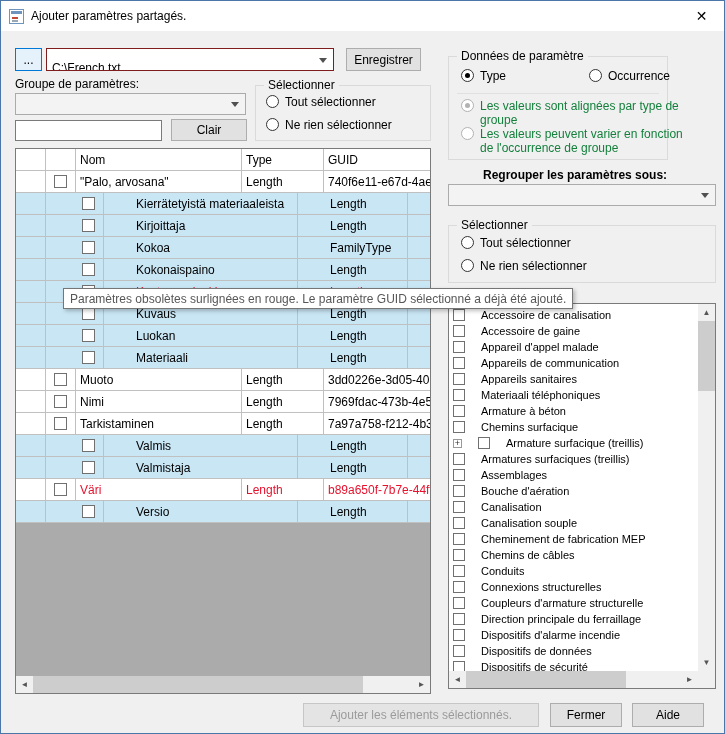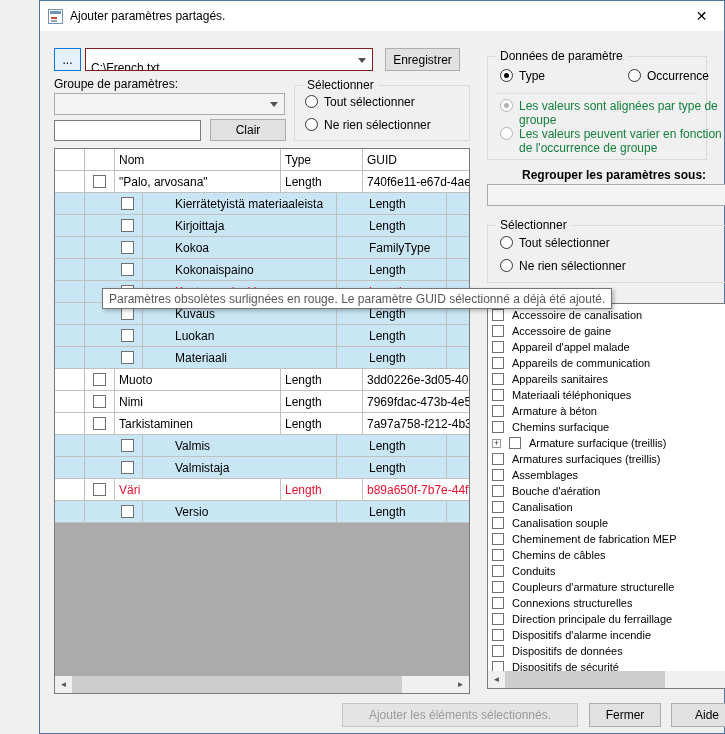--- a/index.html
+++ b/index.html
@@ -1,21 +1,21 @@
 <!DOCTYPE html>
 <html style="--sel-blue: #c9e6f5; --obs-red: #e8112d;"><head>
 <meta charset="utf-8">
 <style>
   html,body{margin:0;padding:0;}
   body{
     width:725px;height:734px;position:relative;
     font-family:"Liberation Sans","DejaVu Sans",sans-serif;
     font-size:12px;color:#000;background:#f0f0f0;overflow:hidden;
   }
-  .dialog{position:absolute;inset:0;background:#f0f0f0;border:1px solid #4a76a8;box-sizing:border-box;margin-left:39px;}
+  .dialog{position:absolute;inset:0;background:#f0f0f0;border:1px solid #4a76a8;box-sizing:border-box;}
 
   
   .titlebar{position:absolute;left:0;top:0;right:0;height:30px;background:#fff;display:flex;align-items:center;}
   .app-icon{width:15px;height:15px;margin:0 7px 0 8px;border:1px solid #6f94bd;background:#fff;position:relative;box-sizing:border-box;}
   .app-icon::before{content:"";position:absolute;left:1px;top:1px;right:1px;height:3px;background:#6f94bd;}
   .app-icon::after{content:"";position:absolute;left:2px;top:7px;width:6px;height:2px;background:#c34a36;box-shadow:0 3px 0 #9aa7b4;}
   .title-text{font-size:12px;color:#000;white-space:nowrap;}
   .close-btn{margin-left:auto;width:45px;height:30px;display:flex;align-items:center;justify-content:center;font-size:14px;color:#000;cursor:default;}
 
   
@@ -58,21 +58,21 @@
   .hthumb{position:absolute;top:0;height:17px;background:#cdcdcd;}
   .vscroll{position:absolute;top:0;right:0;bottom:17px;width:17px;background:#f0f0f0;}
   .vscroll .up{top:0;left:0;}
   .vscroll .down{bottom:0;left:0;}
   .vthumb{position:absolute;left:0;width:17px;background:#cdcdcd;}
   .corner{position:absolute;right:0;bottom:0;width:17px;height:17px;background:#f0f0f0;}
 
   
   .tree-wrap{position:absolute;left:447px;top:302px;width:268px;height:386px;border:1px solid #7a7a7a;background:#fff;box-sizing:border-box;}
   .tree-body{position:absolute;left:0;top:0;right:17px;bottom:17px;overflow:hidden;padding:3px 0 0 4px;}
-  .tree-item{display:flex;align-items:center;height:16px;gap:8px;font-size:11px;white-space:nowrap;}
+  .tree-item{display:flex;align-items:center;height:16px;gap:16px;font-size:11px;white-space:nowrap;}
   .tree-item .checkbox{width:12px;height:12px;}
   .expander{width:9px;height:9px;border:1px solid #999;background:#fff;font-size:9px;line-height:7px;text-align:center;color:#333;flex:none;box-sizing:border-box;}
   .tree-label{overflow:hidden;}
 
   
   .sep-line{position:absolute;height:1px;background:#e0e0e0;}
   .tooltip{
     position:absolute;left:62px;top:287px;height:19px;z-index:50;
     background:#fff;border:1px solid #767676;color:#575757;
     display:flex;align-items:center;padding:0 6px;white-space:nowrap;
@@ -385,25 +385,25 @@
         <div class="tree-item">
           <span class="checkbox"></span>
           <span class="tree-label">Chemins de câbles</span>
         </div>
         <div class="tree-item">
           <span class="checkbox"></span>
           <span class="tree-label">Conduits</span>
         </div>
         <div class="tree-item">
           <span class="checkbox"></span>
+          <span class="tree-label">Connexions structurelles</span>
+        </div>
+        <div class="tree-item">
+          <span class="checkbox"></span>
           <span class="tree-label">Coupleurs d'armature structurelle</span>
-        </div>
-        <div class="tree-item">
-          <span class="checkbox"></span>
-          <span class="tree-label">Connexions structurelles</span>
         </div>
         <div class="tree-item">
           <span class="checkbox"></span>
           <span class="tree-label">Direction principale du ferraillage</span>
         </div>
         <div class="tree-item">
           <span class="checkbox"></span>
           <span class="tree-label">Dispositifs d'alarme incendie</span>
         </div>
         <div class="tree-item">

